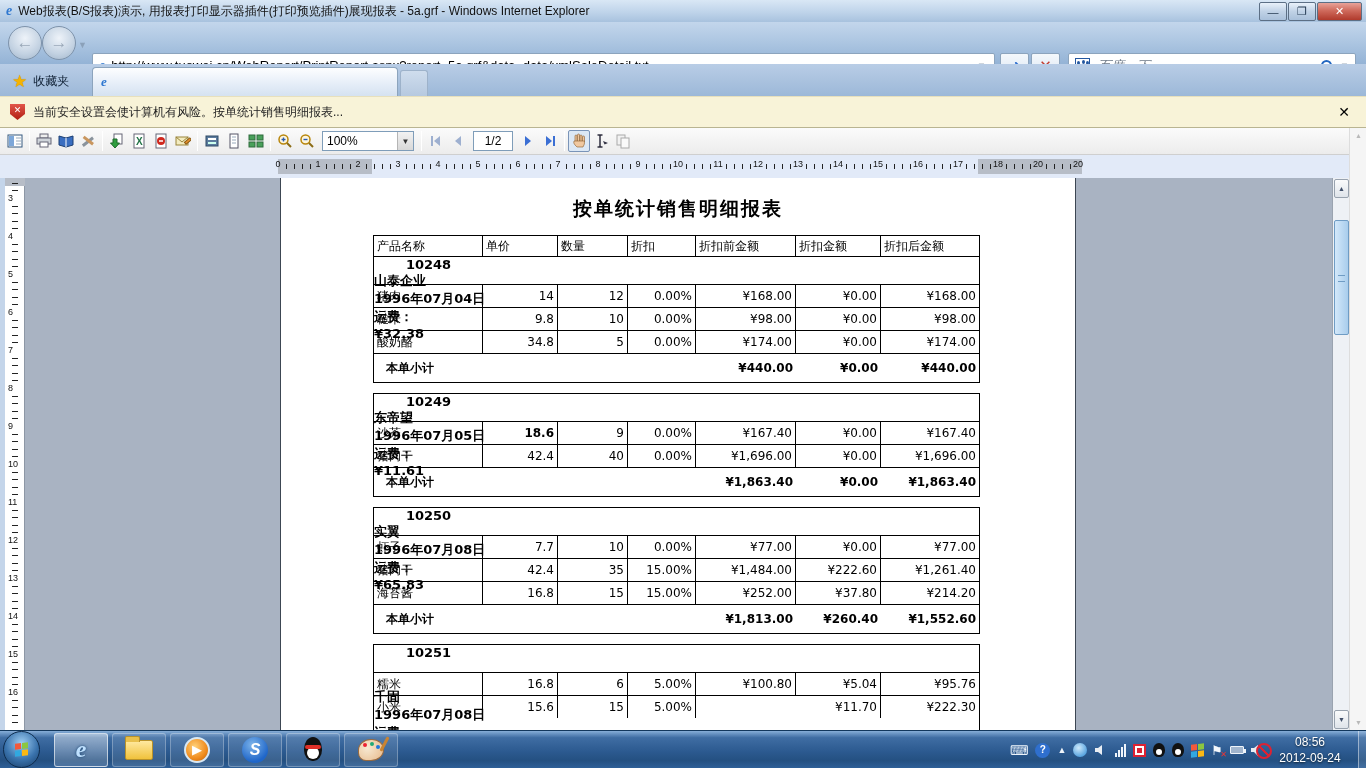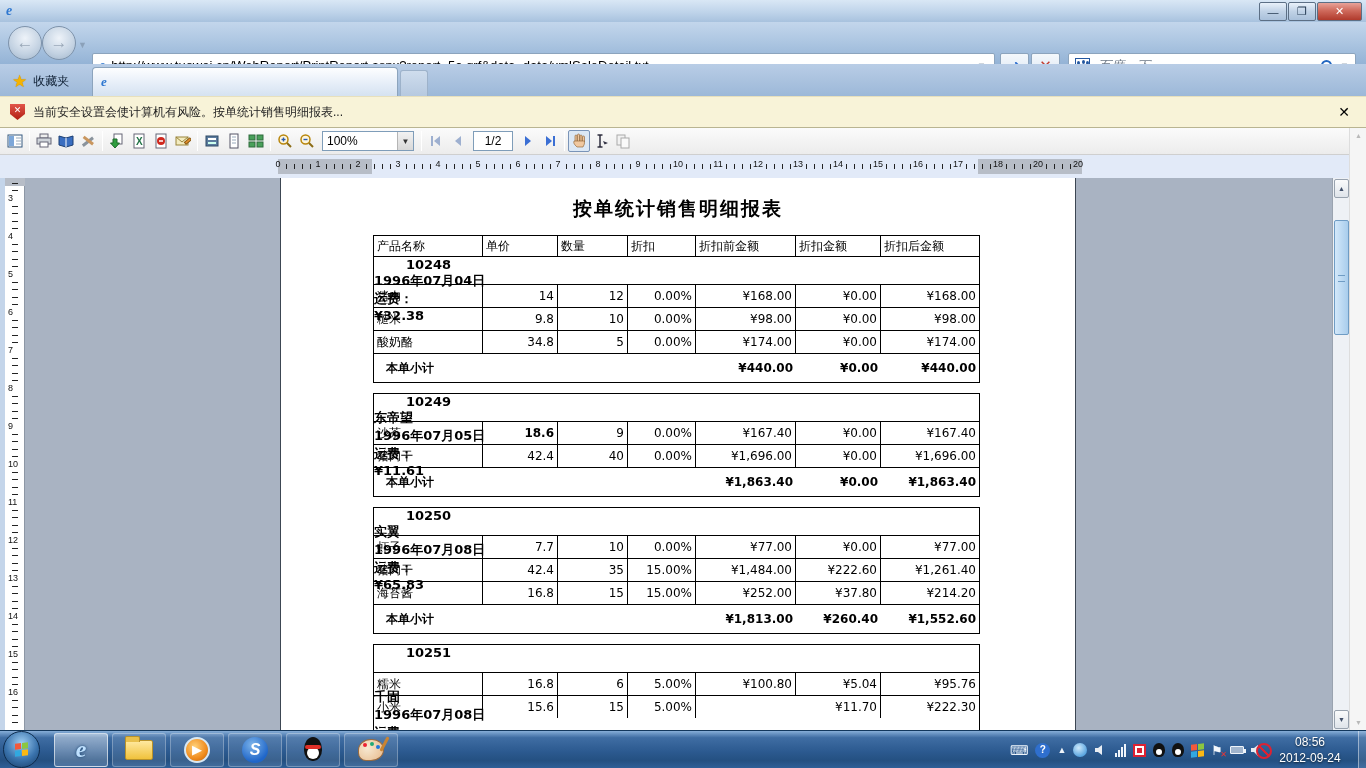--- a/index.html
+++ b/index.html
@@ -172,20 +172,21 @@
   .mute::after { content:""; position:absolute; left:5px; top:-1px; width:12px; height:12px; border:2px solid #d23; border-radius:50%;
     background:linear-gradient(45deg,transparent 44%,#d23 44%,#d23 56%,transparent 56%); }
   .clock { position:absolute; right:10px; top:3px; width:92px; text-align:center; color:#fff; font-size:12px; line-height:16px; text-shadow:0 1px 2px #123; }
   .showdesk { position:absolute; right:0; top:0; width:8px; height:38px; background:rgba(255,255,255,.10); border-left:1px solid rgba(255,255,255,.45); }
 </style>
 </head>
 <body>
 
 <div class="titlebar">
   <span class="ie-e" style="font-size:14px">e</span>
+  <span class="title-text">Web报表(B/S报表)演示, 用报表打印显示器插件(打印预览插件)展现报表 - 5a.grf - Windows Internet Explorer</span>
   <div class="winbtns">
     <div class="winbtn">—</div>
     <div class="winbtn">❐</div>
     <div class="winbtn close">✕</div>
   </div>
 </div>
 
 <div class="navbar">
   <div class="navcircle" style="left:8px">←</div>
   <div class="navcircle" style="left:42px">→</div>
@@ -573,20 +574,21 @@
             <div class="rpt-cell c0" style="width: 109px;">产品名称</div>
             <div class="rpt-cell c1" style="width: 75px;">单价</div>
             <div class="rpt-cell c2" style="width: 70px;">数量</div>
             <div class="rpt-cell c3" style="width: 68px;">折扣</div>
             <div class="rpt-cell c4" style="width: 100px;">折扣前金额</div>
             <div class="rpt-cell c5" style="width: 85px;">折扣金额</div>
             <div class="rpt-cell c6" style="width: 98px;">折扣后金额</div>
           </div>
           <div class="ghead">
             <div style="left: 0px; width: 109px; text-align: center;">10248</div>
+            <div style="left: 112px;">山泰企业</div>
             <div style="left: 333px;">1996年07月04日</div>
             <div style="left: 448px;">运费：</div>
             <div style="left: 493px;">¥32.38</div>
           </div>
           <div class="rpt-row det">
             <div class="rpt-cell c0" style="width: 109px;">猪肉</div>
             <div class="rpt-cell c1 num" style="width: 75px;">14</div>
             <div class="rpt-cell c2 num" style="width: 70px;">12</div>
             <div class="rpt-cell c3 num" style="width: 68px;">0.00%</div>
             <div class="rpt-cell c4 num" style="width: 100px;">¥168.00</div>

